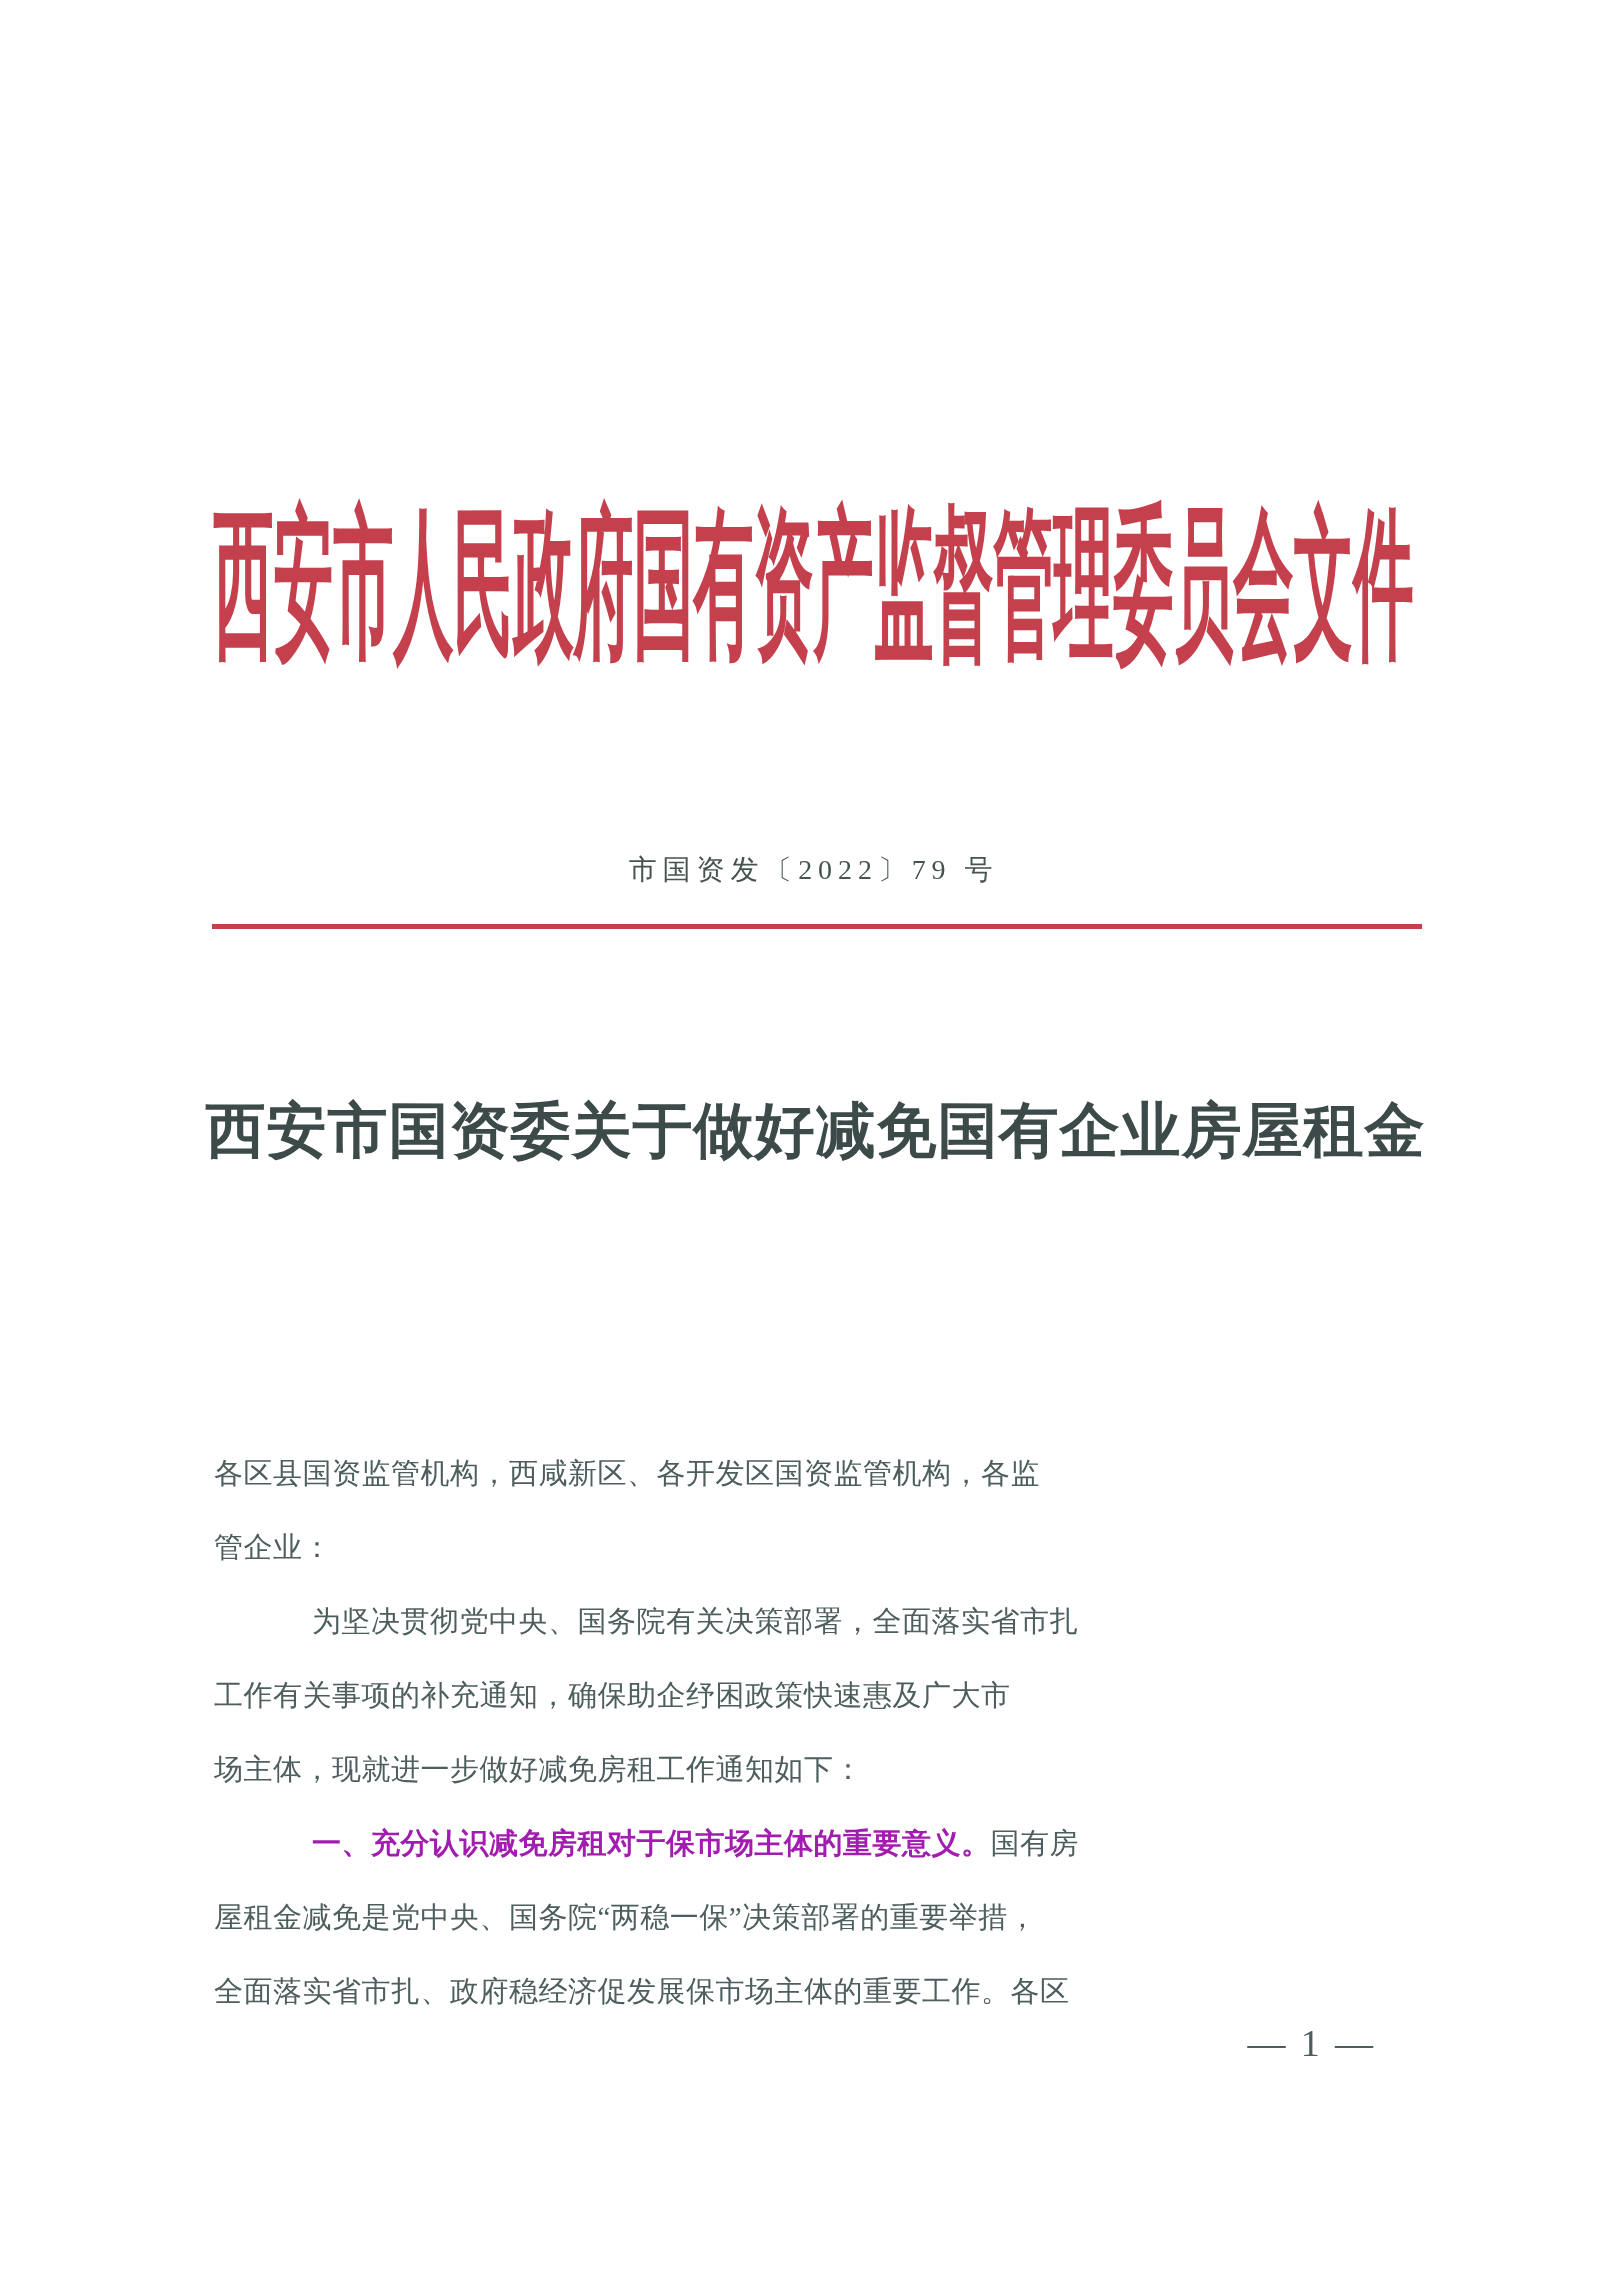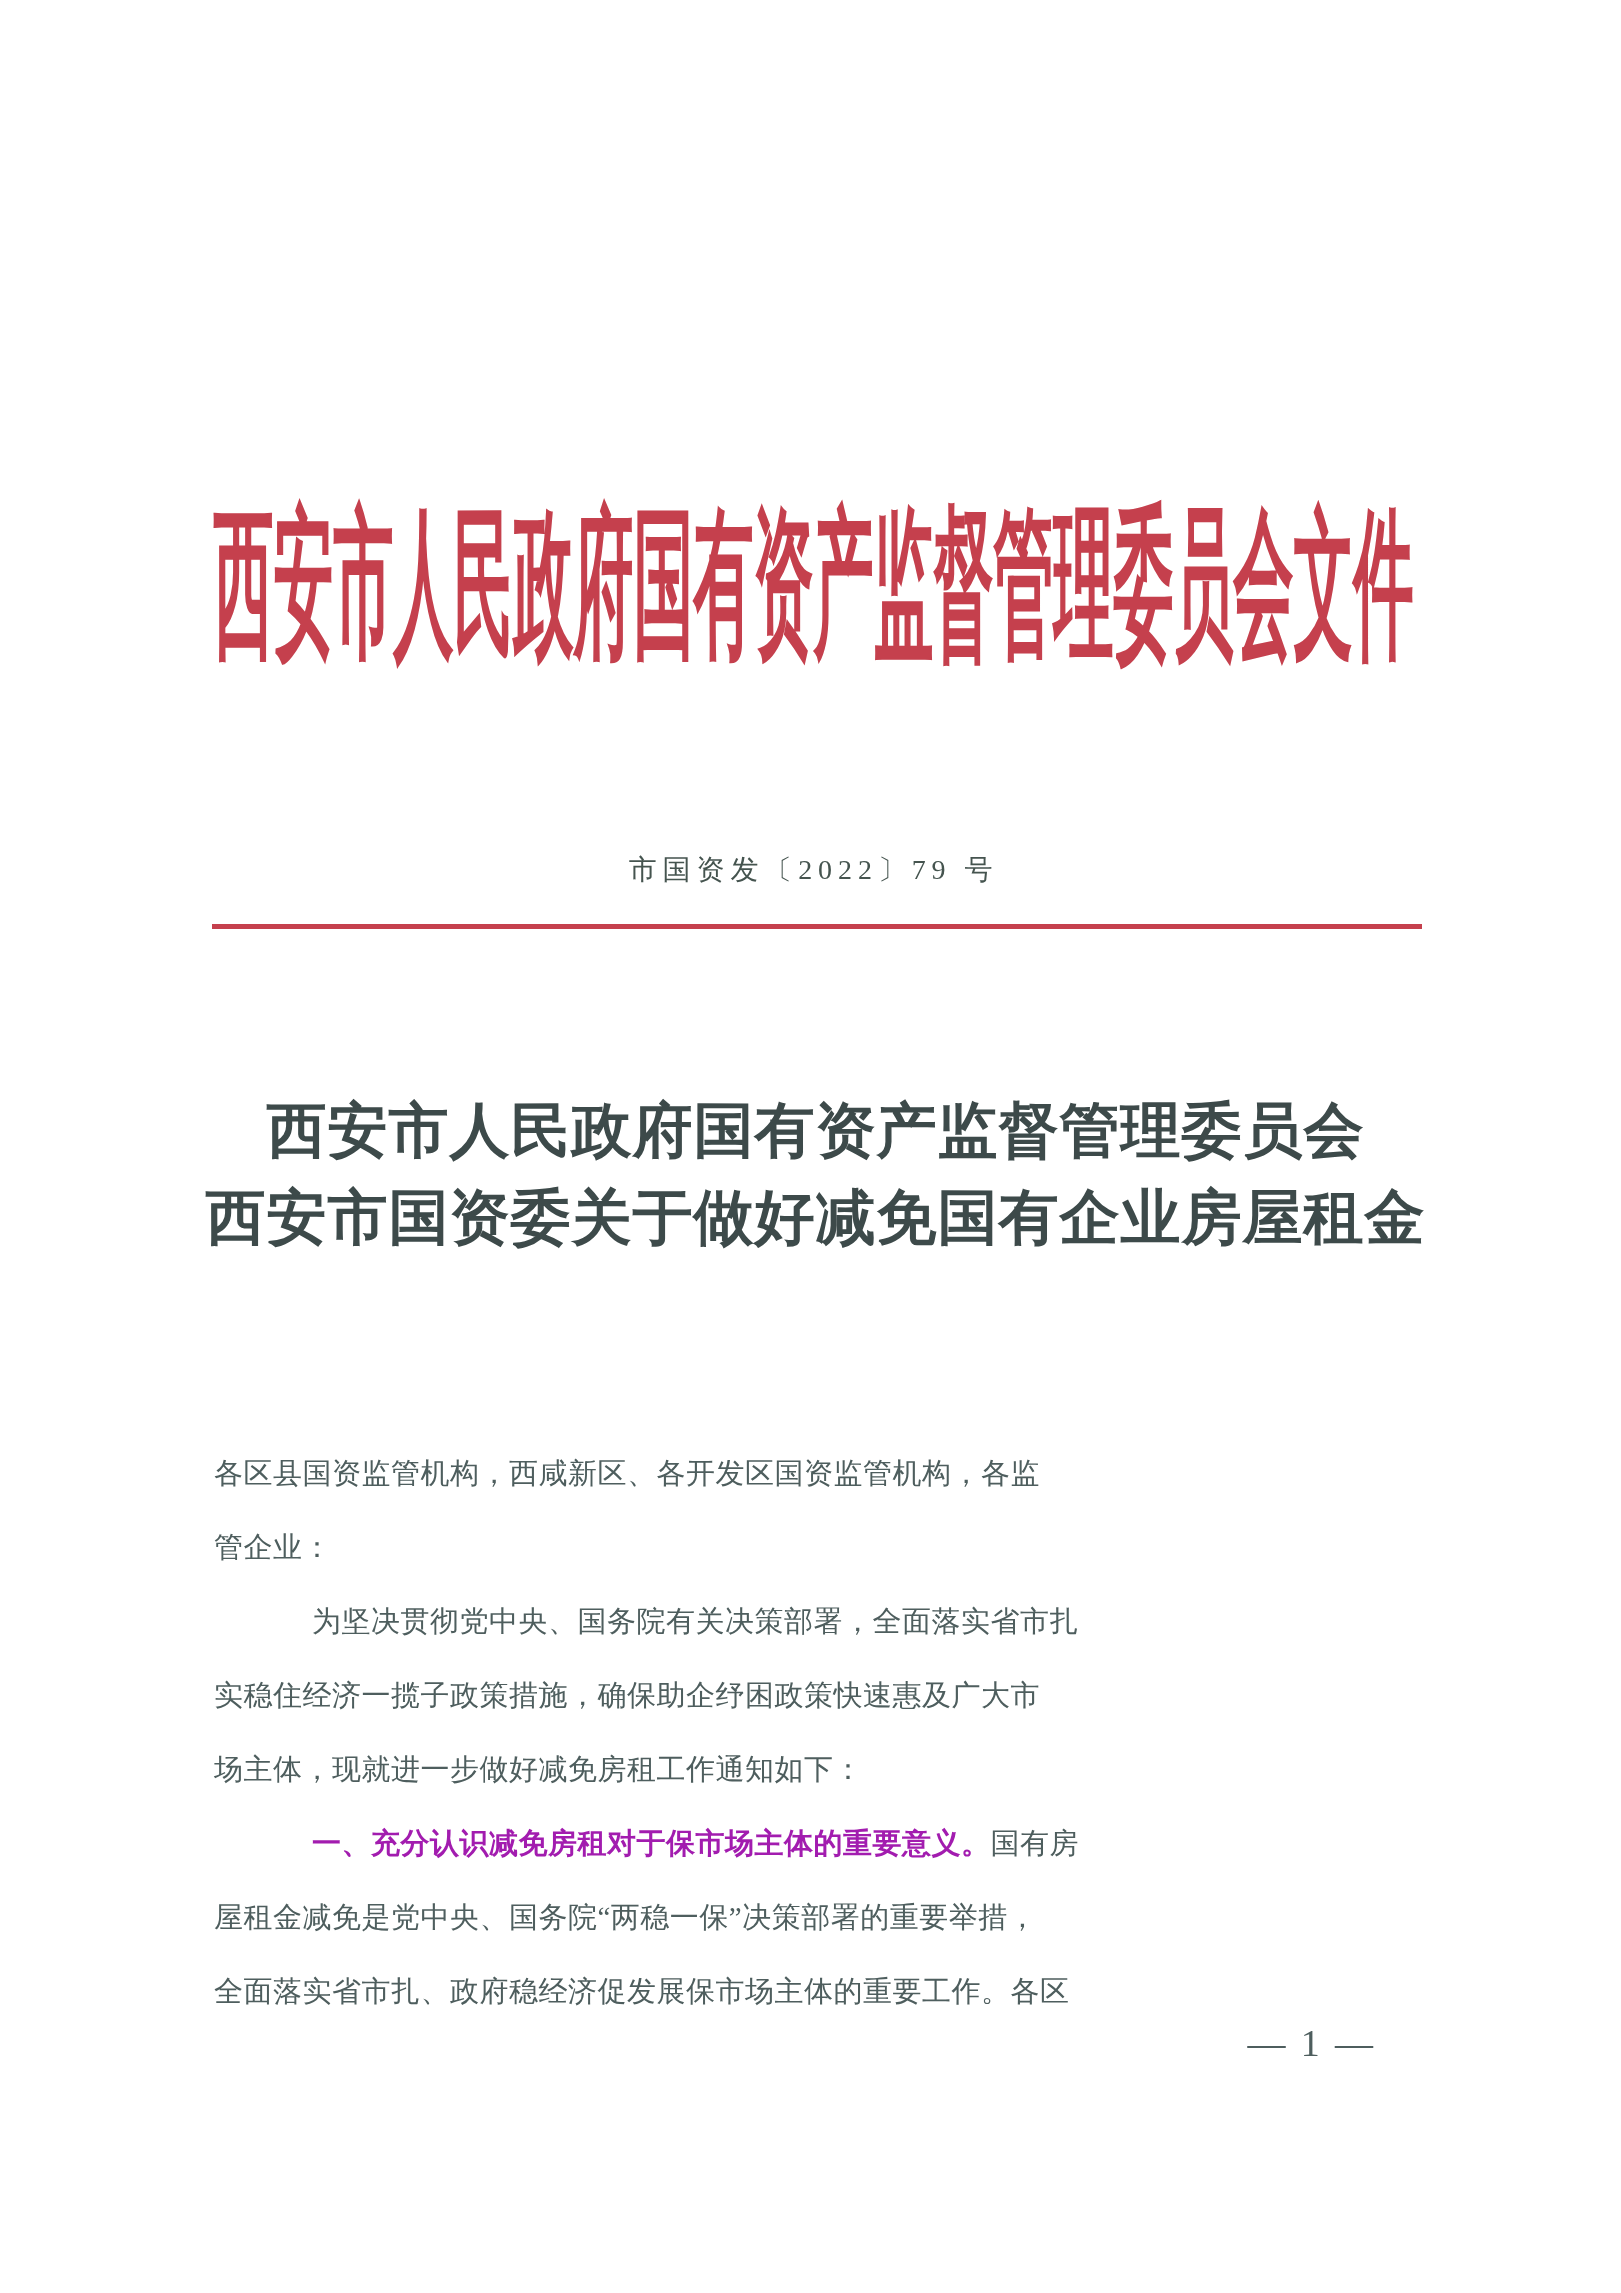--- a/index.html
+++ b/index.html
@@ -114,29 +114,28 @@
 
   <div class="banner-box">
     <span class="banner-text">西安市人民政府国有资产监督管理委员会文件</span>
   </div>
 
   <div class="doc-number">市国资发〔2022〕79 号</div>
 
   <div class="red-rule"></div>
 
   <div class="doc-title">
-    <div>西安市人民政府国有资产监督管理委员会</div>
     <div>西安市国资委关于做好减免国有企业房屋租金</div>
   </div>
 
   <div class="doc-body">
     <div class="body-line">各区县国资监管机构，西咸新区、各开发区国资监管机构，各监</div>
     <div class="body-line">管企业：</div>
     <div class="body-line indent">为坚决贯彻党中央、国务院有关决策部署，全面落实省市扎</div>
-    <div class="body-line">实稳住经济一揽子政策措施，确保助企纾困政策快速惠及广大市</div>
+    <div class="body-line">工作有关事项的补充通知，确保助企纾困政策快速惠及广大市</div>
     <div class="body-line">场主体，现就进一步做好减免房租工作通知如下：</div>
     <div class="body-line indent">
       <span class="strong">一、充分认识减免房租对于保市场主体的重要意义。</span><span>国有房</span>
     </div>
     <div class="body-line">屋租金减免是党中央、国务院“两稳一保”决策部署的重要举措，</div>
     <div class="body-line">全面落实省市扎、政府稳经济促发展保市场主体的重要工作。各区</div>
   </div>
 
   <div class="page-number">— 1 —</div>
 

